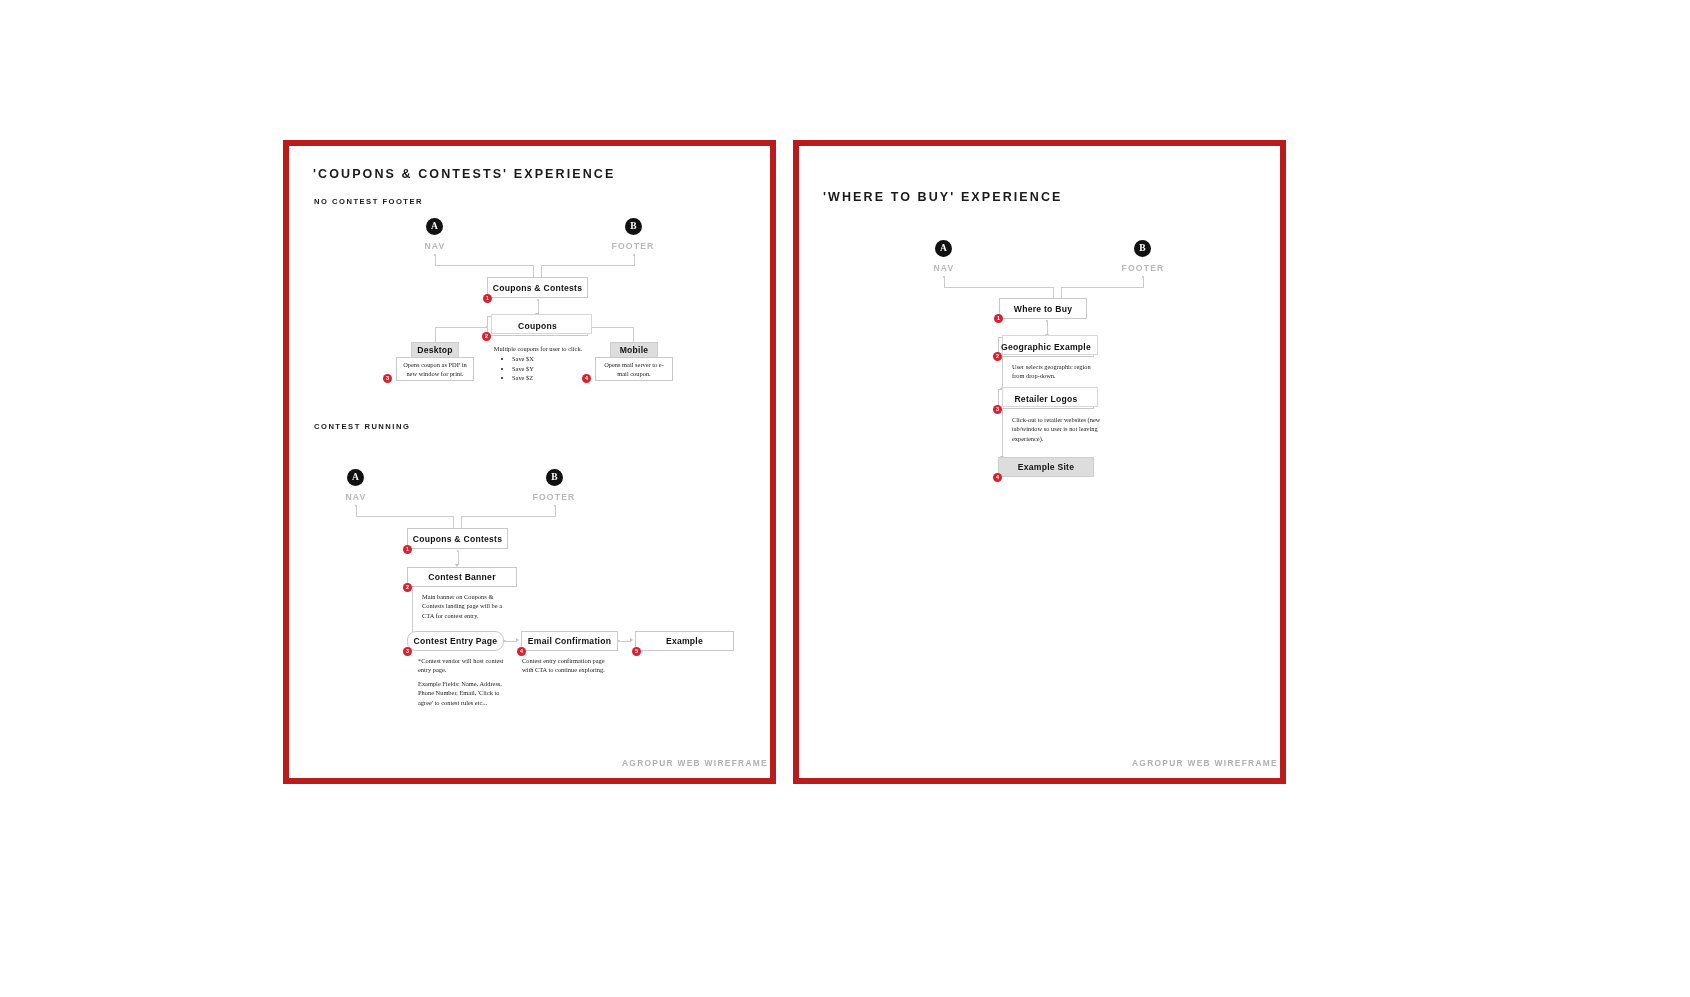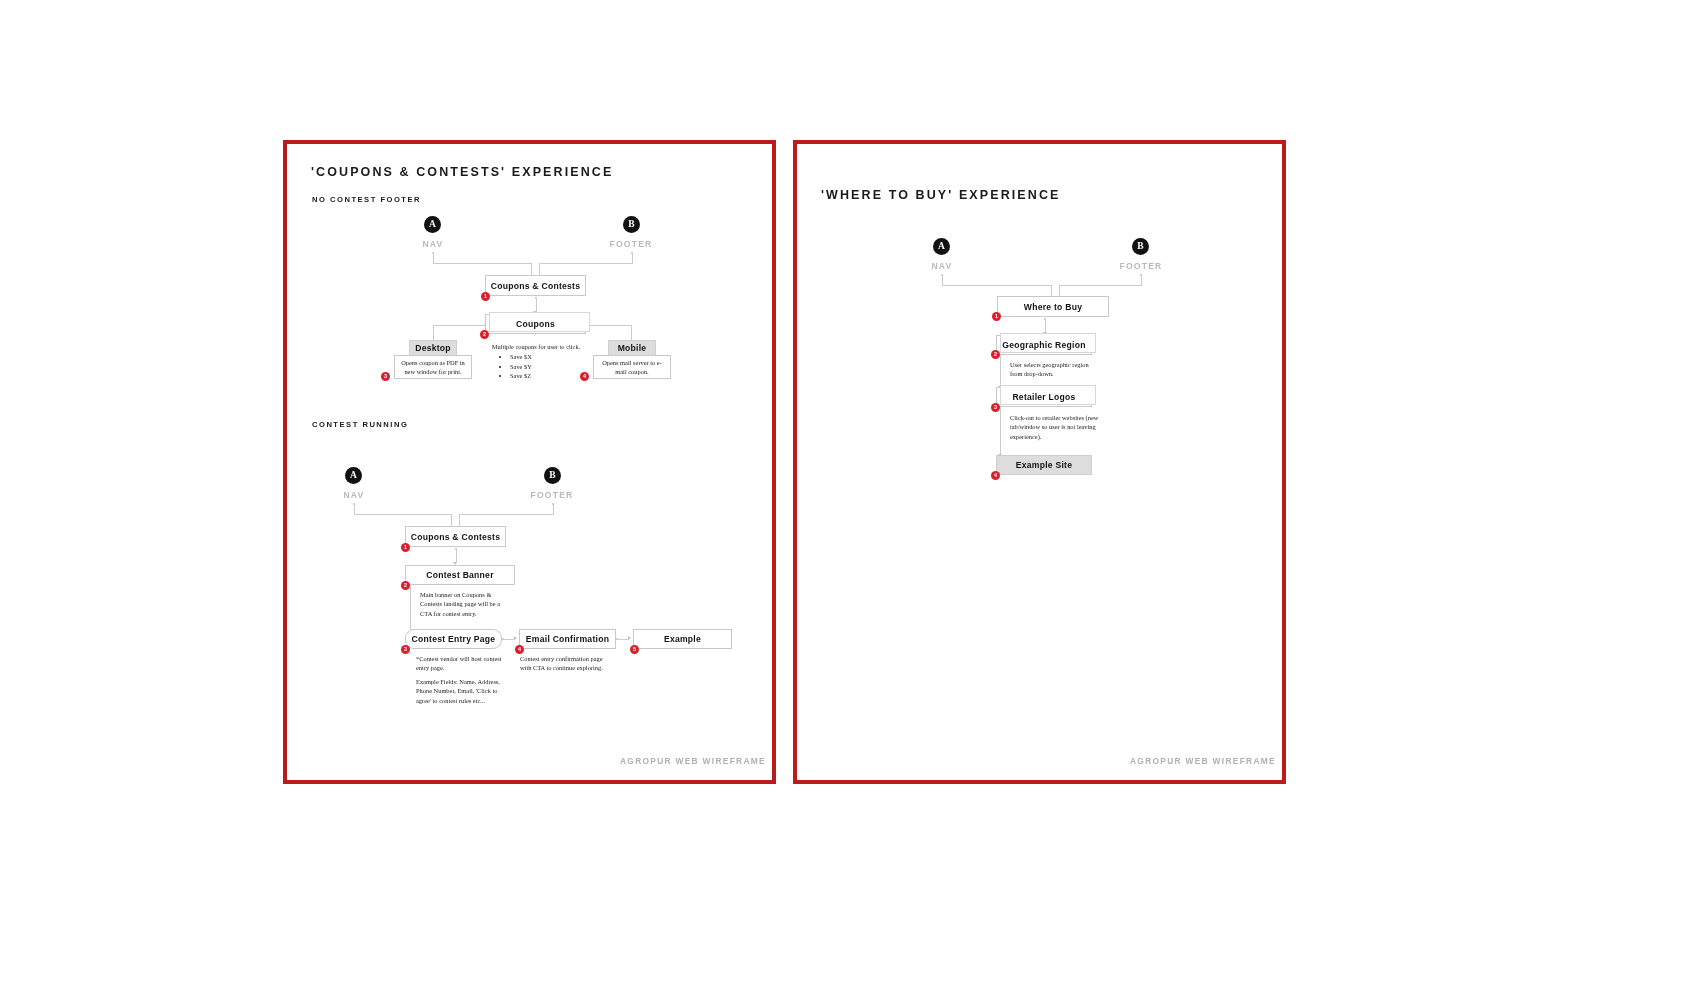--- a/index.html
+++ b/index.html
@@ -9,21 +9,21 @@
     font-family:"Liberation Sans", sans-serif;
     overflow:hidden;
     position:relative;
   }
   .canvas{position:absolute;left:0;top:0;width:1690px;height:997px;background:#fff;}
 
   
   .page{
     position:absolute;
     background:#ffffff;
-    border:4px solid #b91c1c;
+    border:6px solid #b91c1c;
     box-sizing:border-box;
   }
   #page-1{left:283px;top:140px;width:493px;height:644px;}
   #page-2{left:793px;top:140px;width:493px;height:644px;}
 
   .page-title{
     position:absolute;
     font-size:12.5px;
     font-weight:bold;
     letter-spacing:2.1px;
@@ -299,28 +299,28 @@
     <div class="ln lnh" style="left:145px;top:141px;width:110px;"></div>
     <div class="ln lnv" style="left:254px;top:141px;height:13px;"></div>
     <div class="arrow-d" style="left:252px;top:153px;"></div>
 
     <div class="dot" style="left:343px;top:130px;"></div>
     <div class="ln lnv" style="left:344px;top:131px;height:11px;"></div>
     <div class="ln lnh" style="left:262px;top:141px;width:83px;"></div>
     <div class="ln lnv" style="left:262px;top:141px;height:13px;"></div>
     <div class="arrow-d" style="left:260px;top:153px;"></div>
 
-    <div class="node" style="left:200px;top:152px;width:112px;height:21px;">Where to Buy</div>
+    <div class="node" style="left:200px;top:152px;width:88px;height:21px;">Where to Buy</div>
     <div class="num" style="left:195px;top:168px;">1</div>
 
     <div class="dot" style="left:247px;top:174px;"></div>
     <div class="ln lnv" style="left:248px;top:175px;height:14px;"></div>
     <div class="arrow-d" style="left:246px;top:188px;"></div>
 
-    <div class="node stacked" style="left:199px;top:191px;width:96px;height:20px;">Geographic Region</div>
+    <div class="node stacked" style="left:199px;top:191px;width:96px;height:20px;">Geographic Example</div>
     <div class="num" style="left:194px;top:206px;">2</div>
 
     <div class="caption" style="left:213px;top:216px;width:88px;">User selects geographic region from drop-down.</div>
 
     <div class="dot" style="left:202px;top:211px;"></div>
     <div class="ln lnv" style="left:203px;top:212px;height:31px;"></div>
     <div class="arrow-d" style="left:201px;top:242px;"></div>
 
     <div class="node stacked" style="left:199px;top:243px;width:96px;height:20px;">Retailer Logos</div>
     <div class="num" style="left:194px;top:259px;">3</div>

